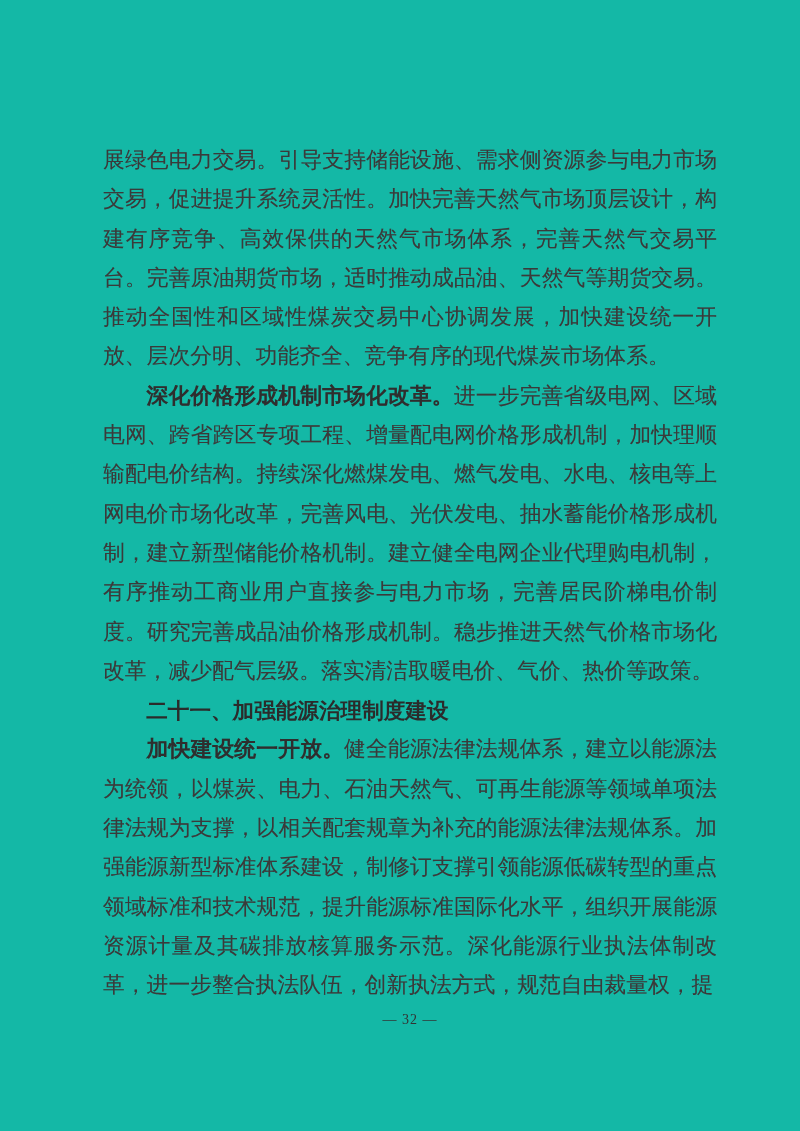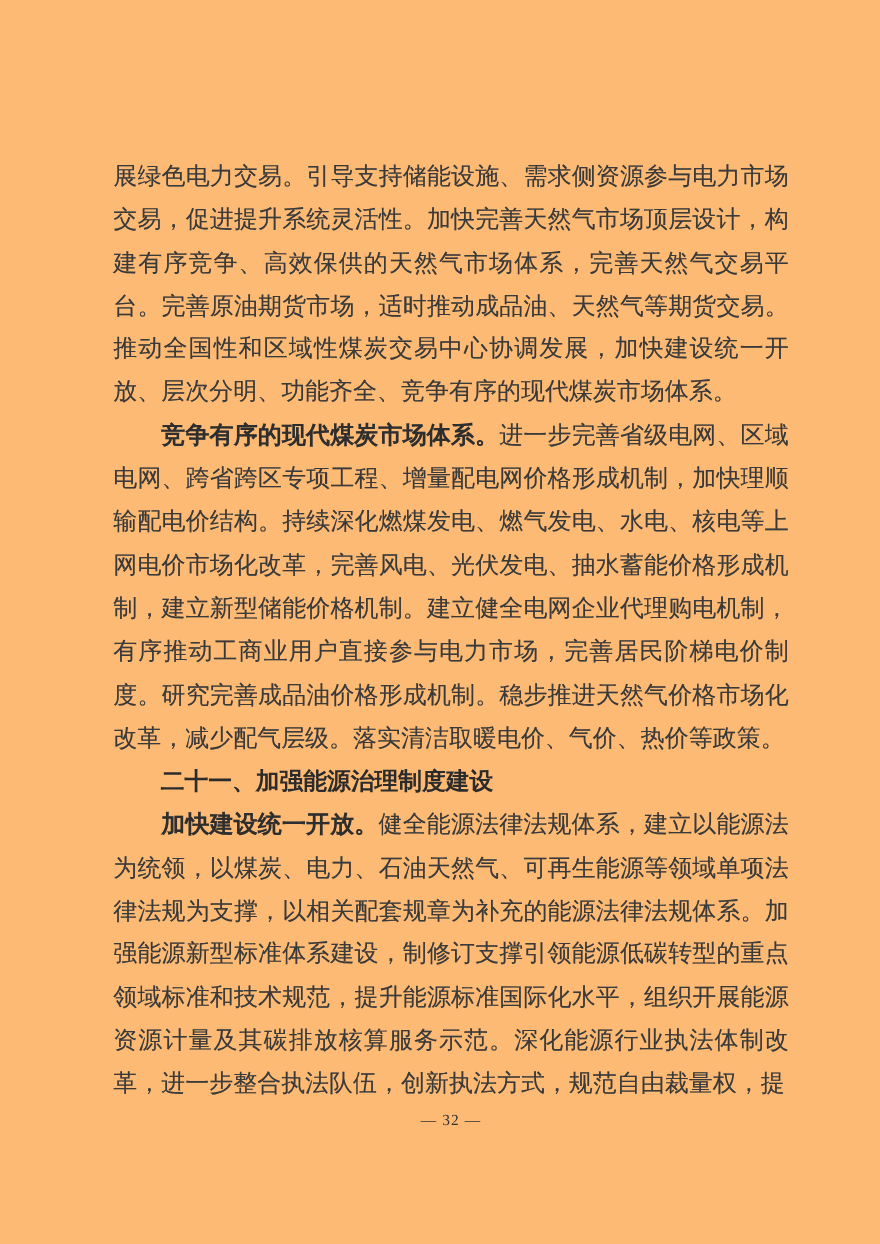--- a/index.html
+++ b/index.html
@@ -8,21 +8,21 @@
   body {
     width: 800px; height: 1131px;
     background: #fbfbfa;
     position: relative;
     overflow: hidden;
     font-family: "Liberation Serif", serif;
   }
   .page {
     position: absolute;
     left: 0; top: 0; right: 0; bottom: 0;
-    background: #fdba74;
+    background: #14b8a6;
   }
   .doc {
     position: absolute;
     left: 103px; top: 141px;
     width: 614px;
     font-size: 21.8px;
     line-height: 39.3px;
     color: #3a3a3a;
     text-align: justify;
     text-justify: inter-ideograph;
@@ -39,21 +39,21 @@
     color: #2e2e2e;
   }
   .doc h2 {
     margin: 0; padding: 0;
     font-size: 21.6px;
     line-height: 39.3px;
     font-weight: 700;
     text-indent: 2em;
     color: #2b2b2b;
     text-align: left;
-    font-family: Liberation Serif, serif;
+    font-family: Liberation Sans, sans-serif;
     text-shadow: none;
   }
   .page-number {
     position: absolute;
     left: 103px; top: 1004px;
     width: 614px;
     text-align: center;
     font-size: 14px;
     line-height: 32px;
     color: #333333;
@@ -62,21 +62,21 @@
 </style>
 </head>
 <body>
 
 <div class="page">
 
   <div class="doc">
 
     <p><span>展绿色电力交易。引导支持储能设施、需求侧资源参与电力市场交易，促进提升系统灵活性。加快完善天然气市场顶层设计，构建有序竞争、高效保供的天然气市场体系，完善天然气交易平台。完善原油期货市场，适时推动成品油、天然气等期货交易。推动全国性和区域性煤炭交易中心协调发展，加快建设统一开放、层次分明、功能齐全、竞争有序的现代煤炭市场体系。</span></p>
 
-    <p class="indent"><strong>竞争有序的现代煤炭市场体系。</strong><span>进一步完善省级电网、区域电网、跨省跨区专项工程、增量配电网价格形成机制，加快理顺输配电价结构。持续深化燃煤发电、燃气发电、水电、核电等上网电价市场化改革，完善风电、光伏发电、抽水蓄能价格形成机制，建立新型储能价格机制。建立健全电网企业代理购电机制，有序推动工商业用户直接参与电力市场，完善居民阶梯电价制度。研究完善成品油价格形成机制。稳步推进天然气价格市场化改革，减少配气层级。落实清洁取暖电价、气价、热价等政策。</span></p>
+    <p class="indent"><strong>深化价格形成机制市场化改革。</strong><span>进一步完善省级电网、区域电网、跨省跨区专项工程、增量配电网价格形成机制，加快理顺输配电价结构。持续深化燃煤发电、燃气发电、水电、核电等上网电价市场化改革，完善风电、光伏发电、抽水蓄能价格形成机制，建立新型储能价格机制。建立健全电网企业代理购电机制，有序推动工商业用户直接参与电力市场，完善居民阶梯电价制度。研究完善成品油价格形成机制。稳步推进天然气价格市场化改革，减少配气层级。落实清洁取暖电价、气价、热价等政策。</span></p>
 
     <h2>二十一、加强能源治理制度建设</h2>
 
     <p class="indent"><strong>加快建设统一开放。</strong><span>健全能源法律法规体系，建立以能源法为统领，以煤炭、电力、石油天然气、可再生能源等领域单项法律法规为支撑，以相关配套规章为补充的能源法律法规体系。加强能源新型标准体系建设，制修订支撑引领能源低碳转型的重点领域标准和技术规范，提升能源标准国际化水平，组织开展能源资源计量及其碳排放核算服务示范。深化能源行业执法体制改革，进一步整合执法队伍，创新执法方式，规范自由裁量权，提</span></p>
 
   </div>
 
   <div class="page-number">— 32 —</div>
 
 </div>

